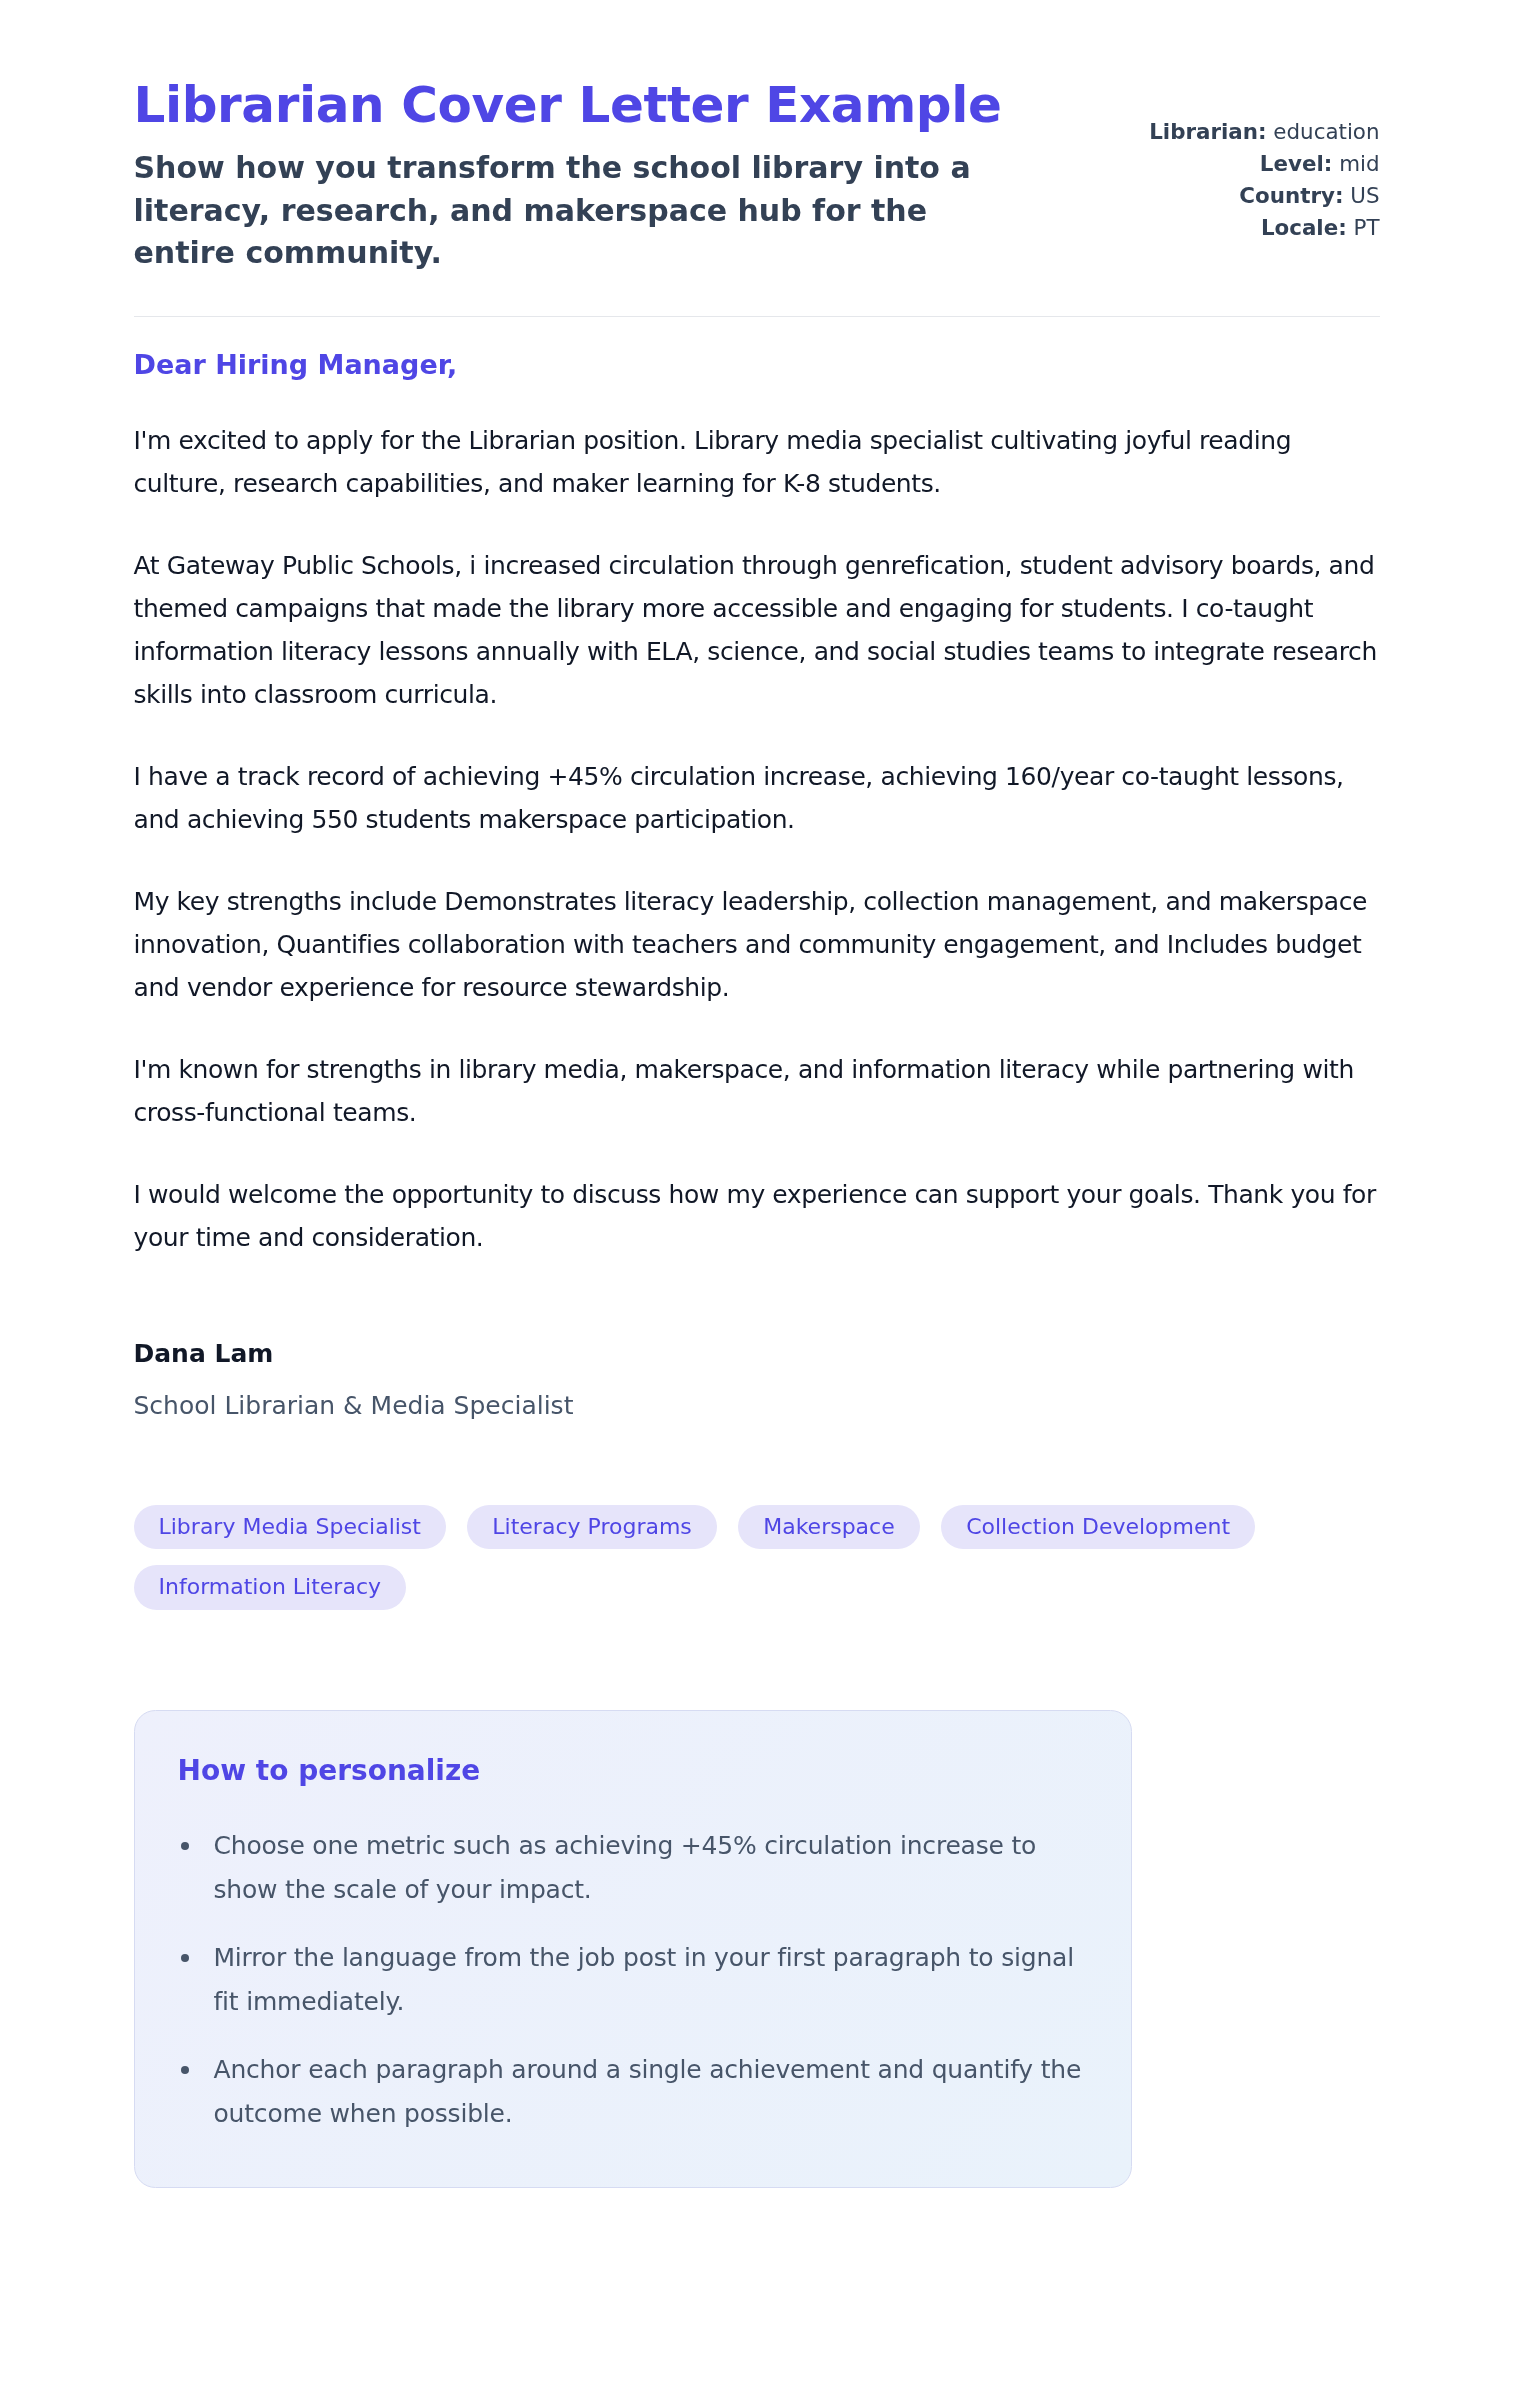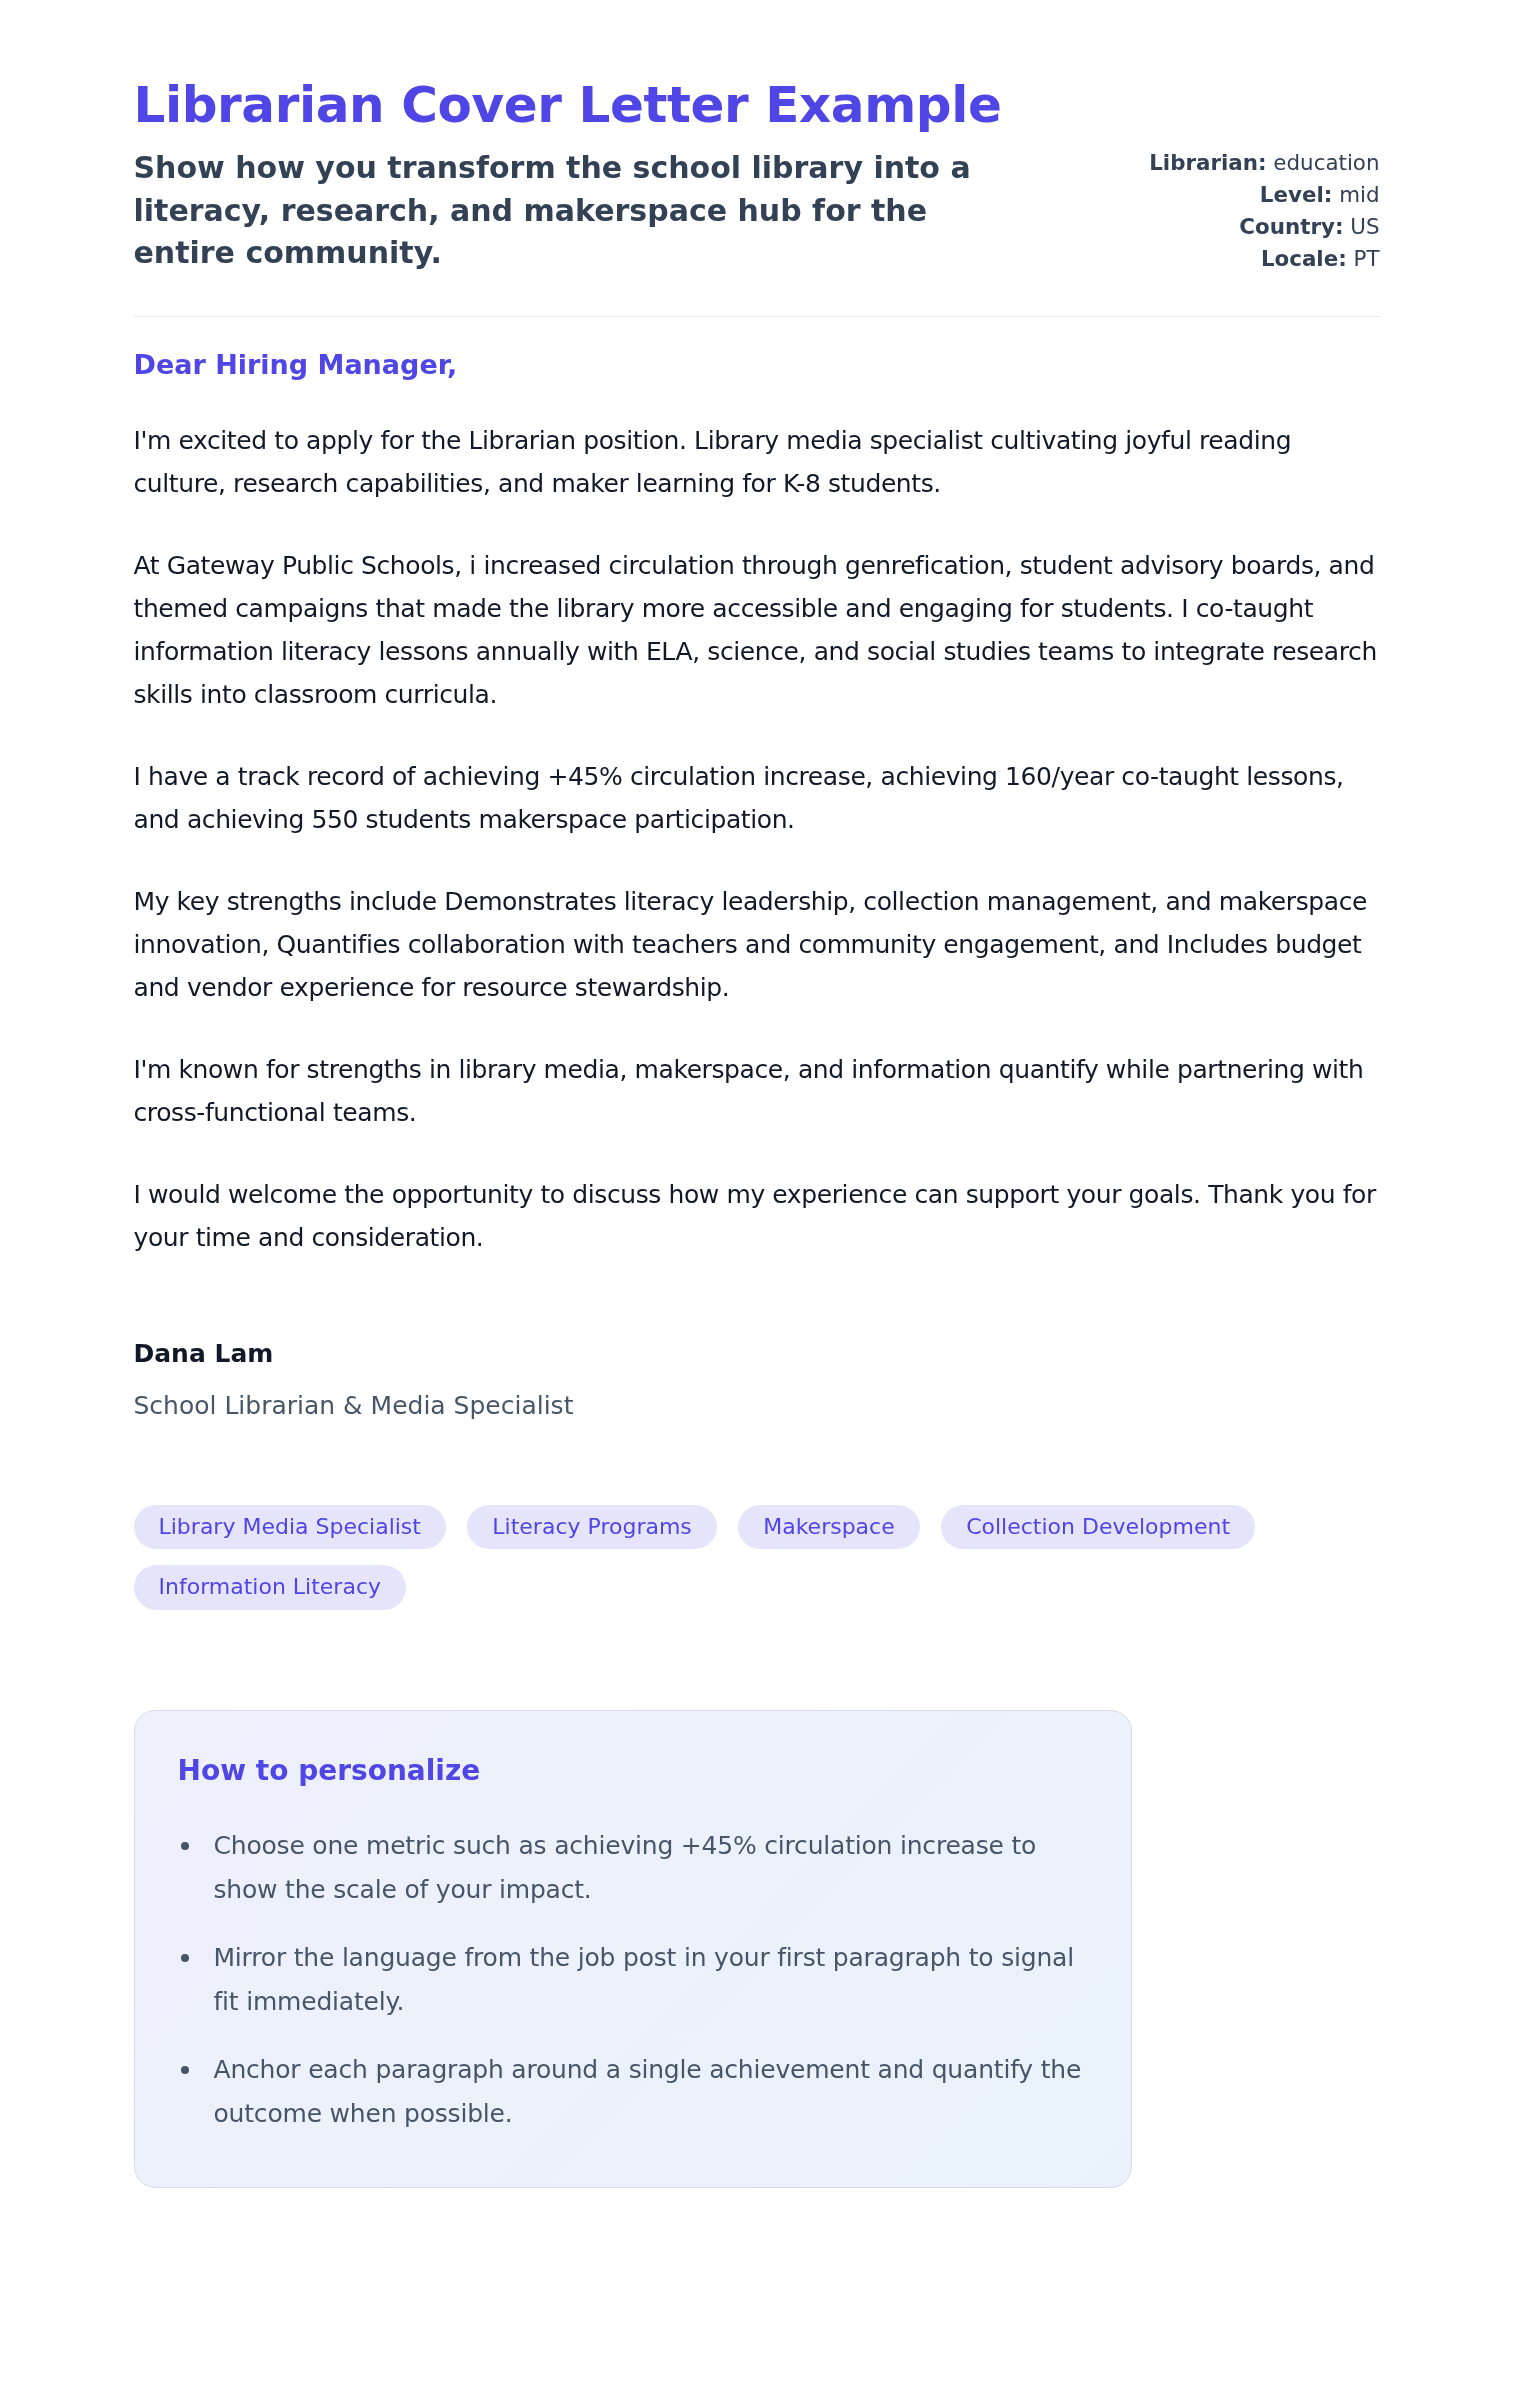--- a/index.html
+++ b/index.html
@@ -12,21 +12,21 @@
     width: 1246px;
     margin: 0 auto;
     padding: 78px 0 85px;
     box-sizing: border-box;
   }
 
   
   .header {
     display: flex;
     justify-content: space-between;
-    align-items: flex-end;
+    align-items: center;
     gap: 36px;
   }
   .header-left { flex: 1 1 auto; min-width: 0; }
   .page-title {
     margin: 0 0 14.2px;
     font-size: 50px;
     line-height: 1.1;
     font-weight: bold;
     letter-spacing: -0.4px;
     color: #4f46e5;
@@ -164,21 +164,21 @@
   </header>
 
   <hr class="divider">
 
   <main class="letter">
     <p class="greeting">Dear Hiring Manager,</p>
     <p class="para">I'm excited to apply for the Librarian position. Library media specialist cultivating joyful reading culture, research capabilities, and maker learning for K-8 students.</p>
     <p class="para">At Gateway Public Schools, i increased circulation through genrefication, student advisory boards, and themed campaigns that made the library more accessible and engaging for students. I co-taught information literacy lessons annually with ELA, science, and social studies teams to integrate research skills into classroom curricula.</p>
     <p class="para">I have a track record of achieving +45% circulation increase, achieving 160/year co-taught lessons, and achieving 550 students makerspace participation.</p>
     <p class="para">My key strengths include Demonstrates literacy leadership, collection management, and makerspace innovation, Quantifies collaboration with teachers and community engagement, and Includes budget and vendor experience for resource stewardship.</p>
-    <p class="para">I'm known for strengths in library media, makerspace, and information quantify while partnering with cross-functional teams.</p>
+    <p class="para">I'm known for strengths in library media, makerspace, and information literacy while partnering with cross-functional teams.</p>
     <p class="para">I would welcome the opportunity to discuss how my experience can support your goals. Thank you for your time and consideration.</p>
     <p class="sig-name">Dana Lam</p>
     <p class="sig-title">School Librarian &amp; Media Specialist</p>
   </main>
 
   <div class="tags">
     <span class="tag">Library Media Specialist</span>
     <span class="tag">Literacy Programs</span>
     <span class="tag">Makerspace</span>
     <span class="tag">Collection Development</span>

